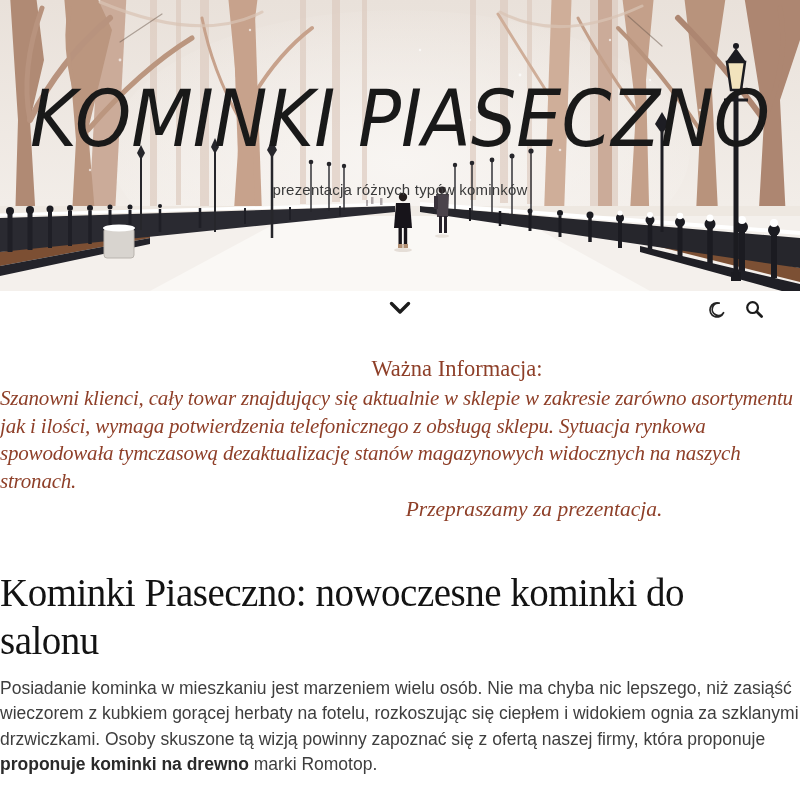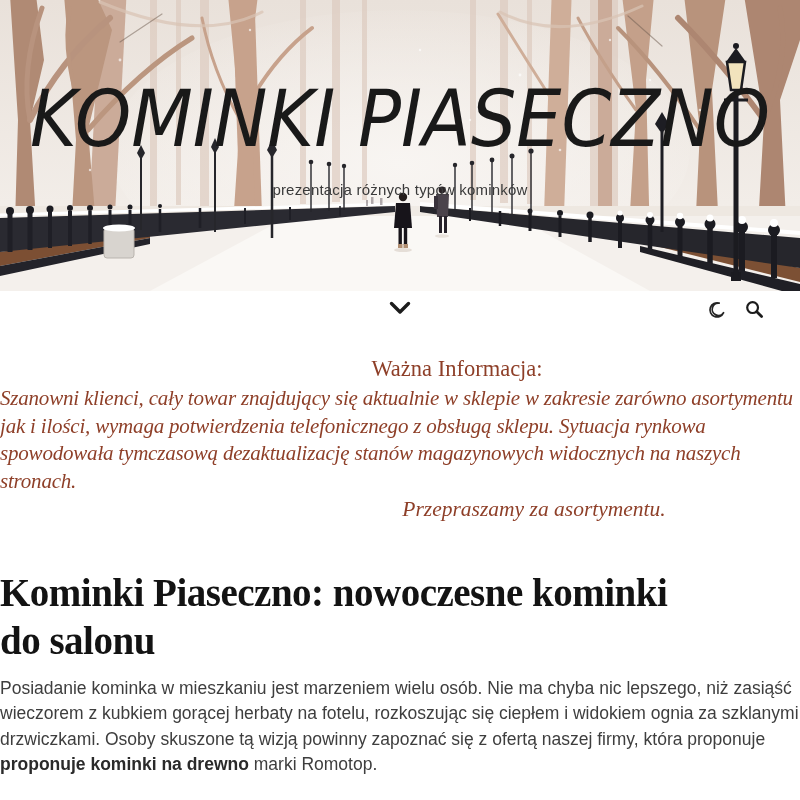--- a/index.html
+++ b/index.html
@@ -22,21 +22,21 @@
   .notice{color:#8e3f28;}
   .notice-title{font-family:"Liberation Serif", serif;font-size:22.5px;line-height:28px;
                 font-weight:500;text-align:center;padding-left:114px;margin:20px 0 0;}
   .notice-body{font-family:"Liberation Serif", serif;font-style:italic;font-size:21px;
                line-height:27.5px;letter-spacing:-0.2px;margin:2px 0 0;}
   .notice-apology{font-family:"Liberation Serif", serif;font-style:italic;font-size:21.5px;
                   line-height:27px;text-align:center;padding-left:268px;margin:1px 0 0;}
 
   
   .article h1{font-family:"Liberation Serif", serif;font-size:39px;line-height:48px;
-              font-weight:700;color:#131313;letter-spacing:-0.5px;max-width:690px;margin:46px 0 0;}
+              font-weight:400;color:#131313;letter-spacing:-0.5px;max-width:690px;margin:46px 0 0;}
   .article .lead{font-size:17.5px;line-height:25.3px;color:#3e3e3e;margin:11px 0 0;}
   .article .lead b{color:#2a2a2a;cursor:pointer;}
   .article h2{font-family:"Liberation Serif", serif;font-size:39px;line-height:48px;
               font-weight:400;color:#131313;letter-spacing:-0.5px;margin:21px 0 0;white-space:nowrap;}
 </style>
 </head>
 <body>
 
 <div class="hero">
   <svg width="800" height="291" viewBox="0 0 800 291">
@@ -279,20 +279,20 @@
         <circle cx="7.6" cy="7.6" r="5.4" fill="none" stroke="#1c1c1c" stroke-width="2.2"></circle>
         <line x1="11.8" y1="11.8" x2="16.6" y2="16.6" stroke="#1c1c1c" stroke-width="2.8" stroke-linecap="round"></line>
       </svg>
     </button>
   </div>
 </div>
 
 <section class="notice">
   <div class="notice-title">Ważna Informacja:</div>
   <p class="notice-body">Szanowni klienci, cały towar znajdujący się aktualnie w sklepie w zakresie zarówno asortymentu jak i ilości, wymaga potwierdzenia telefonicznego z obsługą sklepu. Sytuacja rynkowa spowodowała tymczasową dezaktualizację stanów magazynowych widocznych na naszych stronach.</p>
-  <p class="notice-apology">Przepraszamy za asortymentu.</p>
+  <p class="notice-apology">Przepraszamy za prezentacja.</p>
 </section>
 
 <main class="article">
   <h1>Kominki Piaseczno: nowoczesne kominki do salonu</h1>
   <p class="lead"><span>Posiadanie kominka w mieszkaniu jest marzeniem wielu osób. Nie ma chyba nic lepszego, niż zasiąść wieczorem z kubkiem gorącej herbaty na fotelu, rozkoszując się ciepłem i widokiem ognia za szklanymi drzwiczkami. Osoby skuszone tą wizją powinny zapoznać się z ofertą naszej firmy, która proponuje </span><b>proponuje kominki na drewno</b><span> marki Romotop.</span></p>
   <h2>Ekologia i oszczędność pieniędzy</h2>
 </main>
 
 </body></html>

